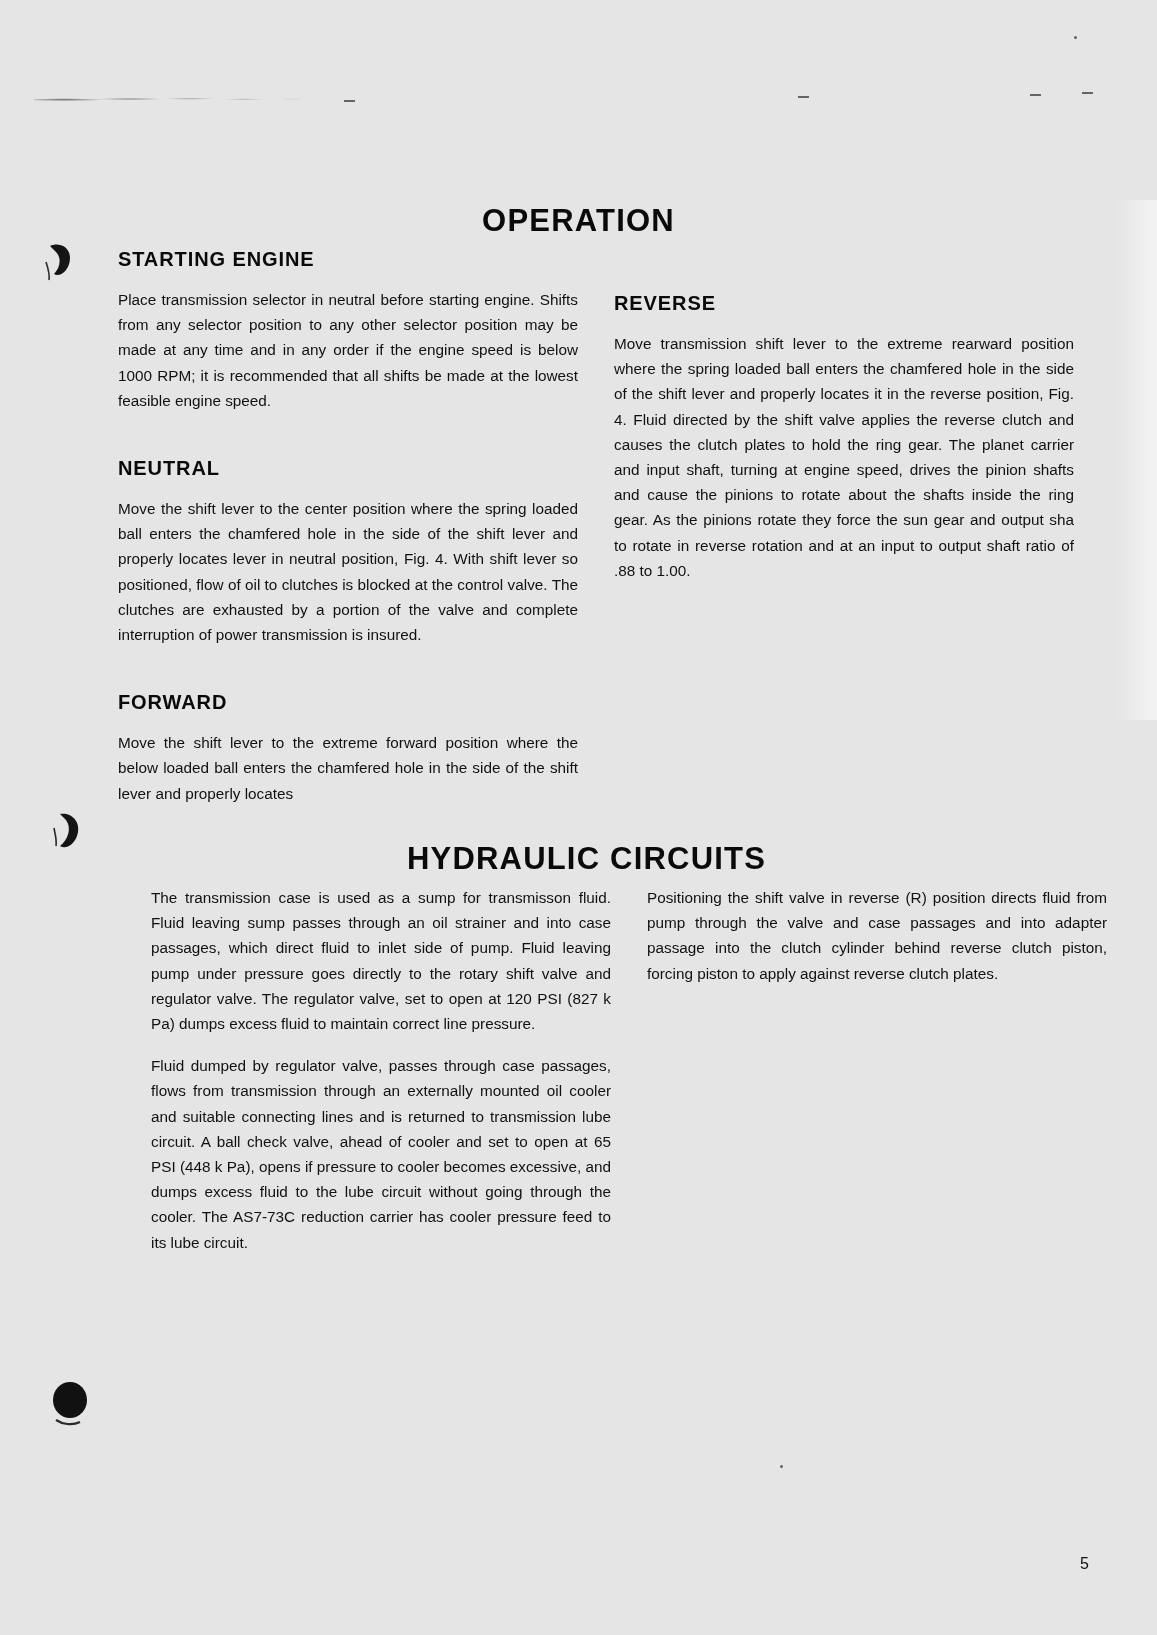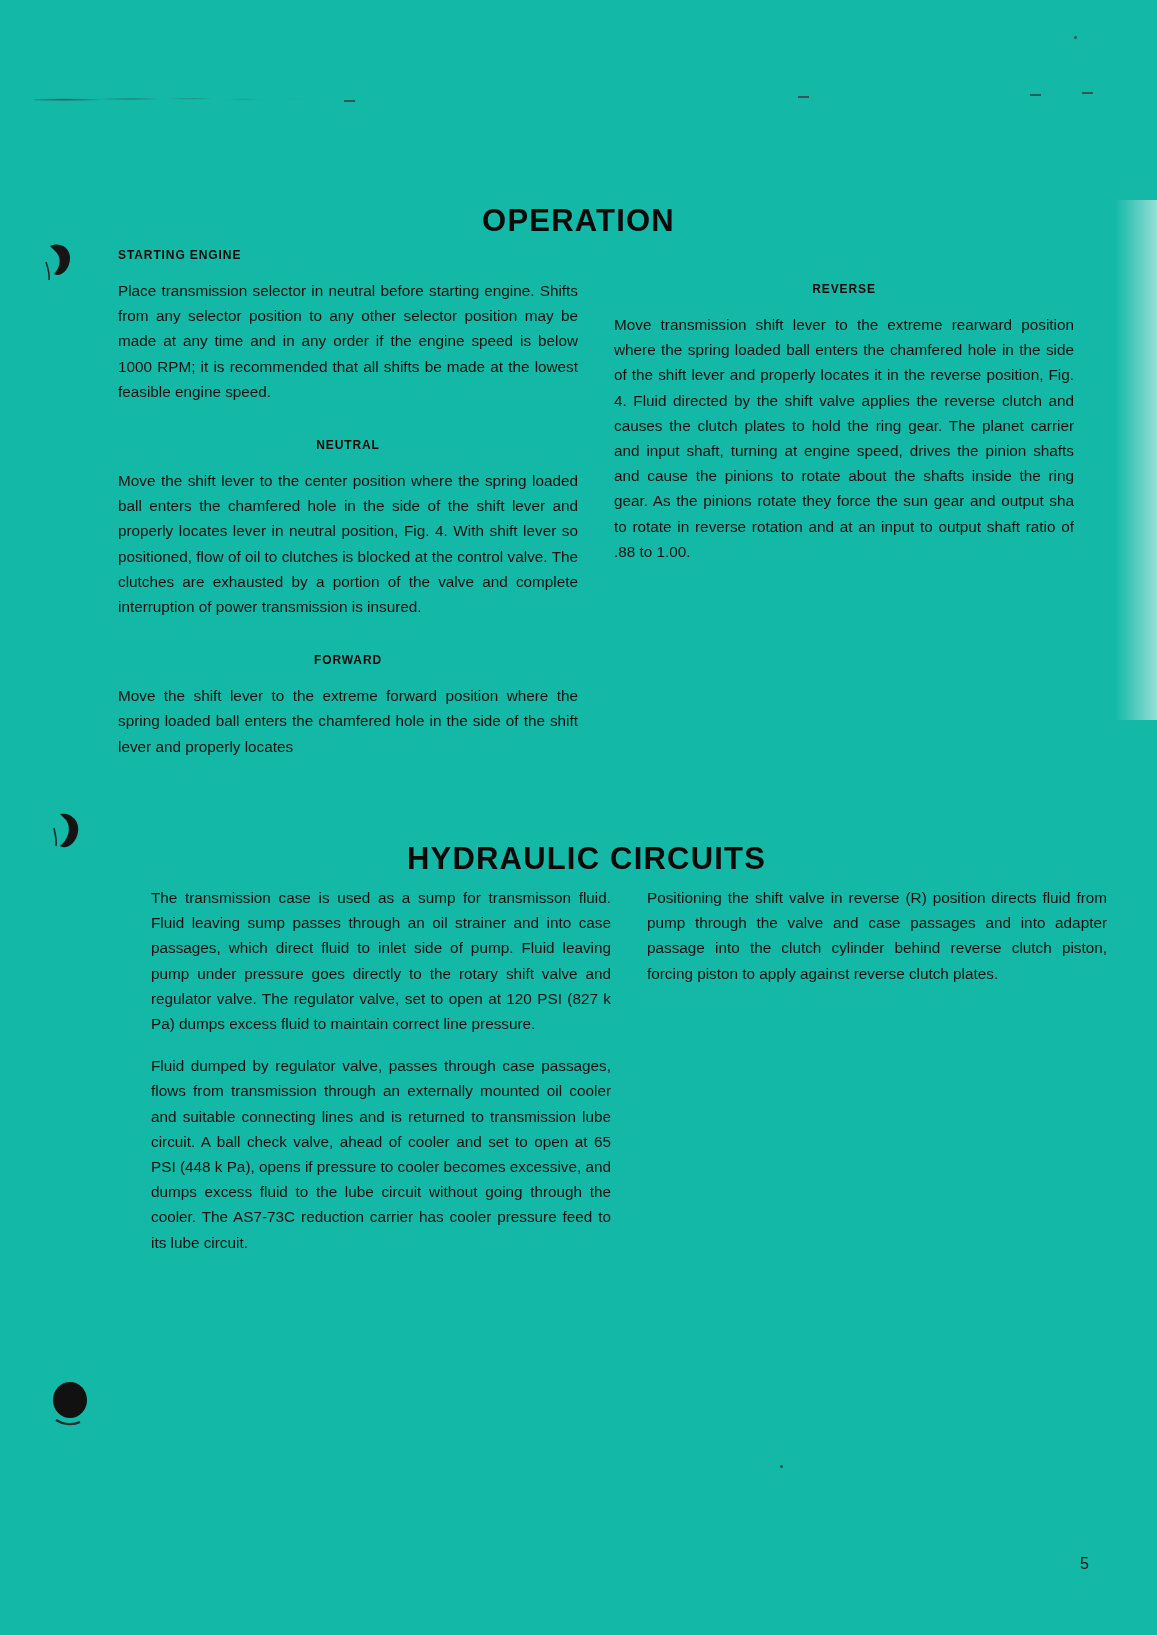--- a/index.html
+++ b/index.html
@@ -10,21 +10,21 @@
   }
   body {
     font-family: "Liberation Sans", sans-serif;
     color: #0d0d0d;
   }
   .page {
     position: relative;
     width: 1157px;
     height: 1635px;
     margin: 0 auto;
-    background: #14b8a6;
+    background: #e5e5e5;
     overflow: hidden;
   }
 
   
   .scan-smudge {
     position: absolute;
     left: 34px;
     top: 92px;
     width: 300px;
     height: 14px;
@@ -101,27 +101,27 @@
     width: 962px;
   }
   #hydraulic-body {
     left: 122px;
     top: 885px;
     width: 962px;
     margin-left: 29px;
   }
 
   h3.sub {
-    font-size: 12px;
+    font-size: 20px;
     font-weight: bold;
     letter-spacing: .9px;
     margin: 0 0 16px 0;
     color: #0a0a0a;
   }
-  h3.sub.spaced { margin-top: 34px; text-align: center; }
+  h3.sub.spaced { margin-top: 44px; }
 
   p.para {
     margin: 0 0 17px 0;
     font-size: 15.3px;
     line-height: 25.2px;
     text-align: justify;
     color: #111;
     -webkit-hyphens: none;
     hyphens: none;
   }
@@ -188,21 +188,21 @@
 
   <div class="columns" id="operation-body">
     <div class="col">
       <h3 class="sub">STARTING ENGINE</h3>
       <p class="para">Place transmission selector in neutral before starting engine. Shifts from any selector position to any other selector position may be made at any time and in any order if the engine speed is below 1000 RPM; it is recommended that all shifts be made at the lowest feasible engine speed.</p>
 
       <h3 class="sub spaced">NEUTRAL</h3>
       <p class="para">Move the shift lever to the center position where the spring loaded ball enters the chamfered hole in the side of the shift lever and properly locates lever in neutral position, Fig. 4. With shift lever so positioned, flow of oil to clutches is blocked at the control valve. The clutches are exhausted by a portion of the valve and complete interruption of power transmission is insured.</p>
 
       <h3 class="sub spaced">FORWARD</h3>
-      <p class="para">Move the shift lever to the extreme forward position where the spring loaded ball enters the chamfered hole in the side of the shift lever and properly locates</p>
+      <p class="para">Move the shift lever to the extreme forward position where the below loaded ball enters the chamfered hole in the side of the shift lever and properly locates</p>
     </div>
 
     <div class="col">
 
       <h3 class="sub spaced">REVERSE</h3>
       <p class="para">Move transmission shift lever to the extreme rearward position where the spring loaded ball enters the chamfered hole in the side of the shift lever and properly locates it in the reverse position, Fig. 4. Fluid directed by the shift valve applies the reverse clutch and causes the clutch plates to hold the ring gear. The planet carrier and input shaft, turning at engine speed, drives the pinion shafts and cause the pinions to rotate about the shafts inside the ring gear. As the pinions rotate they force the sun gear and output sha to rotate in reverse rotation and at an input to output shaft ratio of .88 to 1.00.</p>
     </div>
   </div>
 
   <div class="section-title" id="hc-title">HYDRAULIC CIRCUITS</div>

